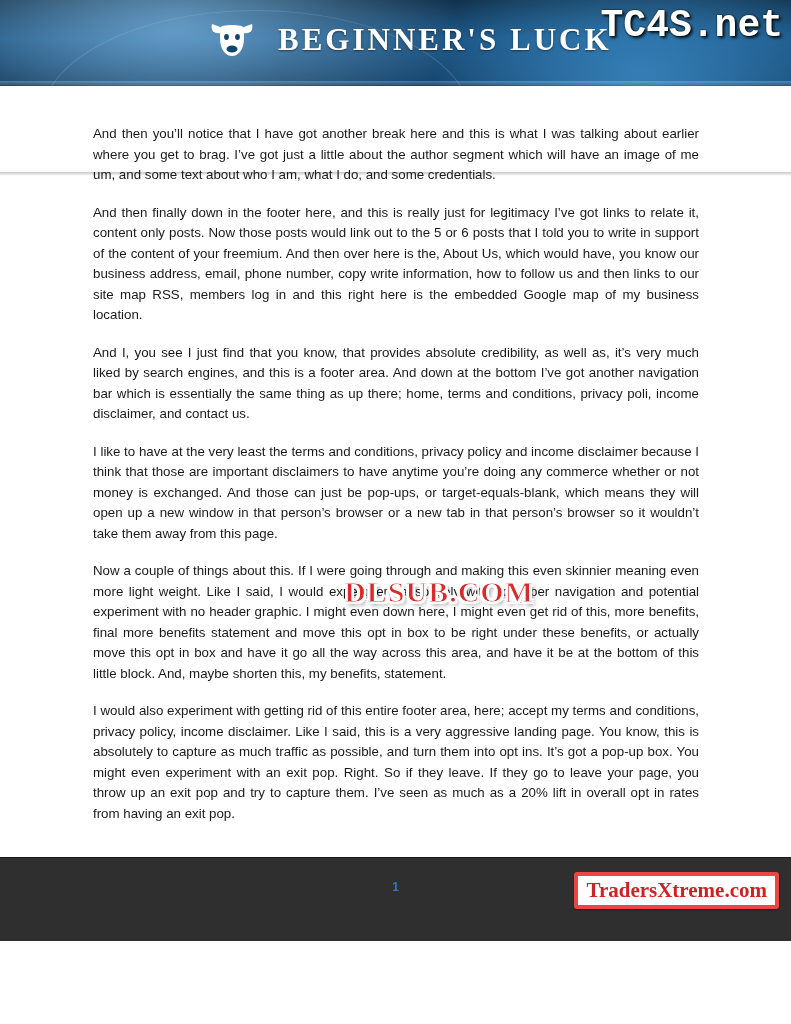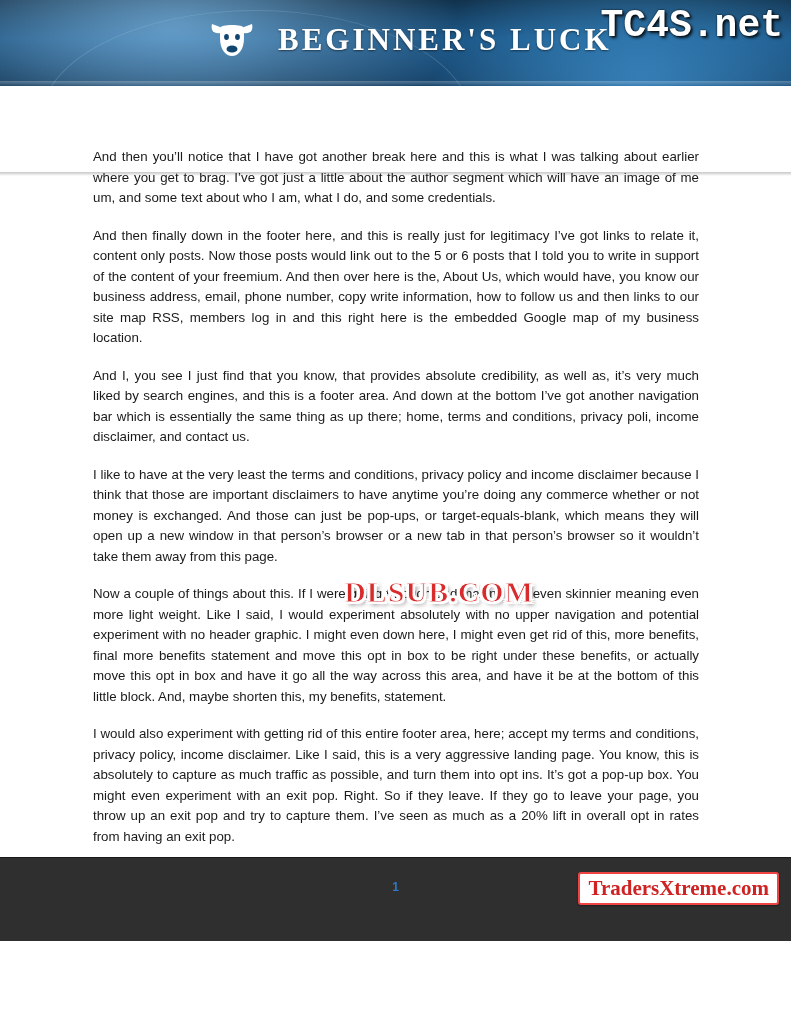--- a/index.html
+++ b/index.html
@@ -122,21 +122,20 @@
   }
   p.para {
     margin: 0 0 17px 0;
     font-family: "Liberation Sans", sans-serif;
     font-size: 13.3px;
     line-height: 20.5px;
     color: #1a1a1a;
     text-align: justify;
   }
   .paras {
-    margin-top: 23px;
   }
 
   
   .watermark {
     position: absolute;
     left: 256px;
     top: 489px;
     width: 278px;
     text-align: right;
     font-family: "Liberation Serif", serif;
@@ -171,21 +170,21 @@
     font-family: "Liberation Sans", sans-serif;
     font-size: 12px;
     font-weight: bold;
   }
   .footer .tx-logo {
     position: absolute;
     right: 12px;
     top: 14px;
     padding: 2px 8px;
     background: #ffffff;
-    border: 2px solid #ef4444;
+    border: 4px solid #ef4444;
     border-radius: 3px;
     font-family: "Liberation Serif", serif;
     font-weight: bold;
     font-size: 21px;
     color: #cf2222;
     letter-spacing: 0px;
     white-space: nowrap;
     box-shadow: 0 1px 2px rgba(0,0,0,0.4);
   }
 

